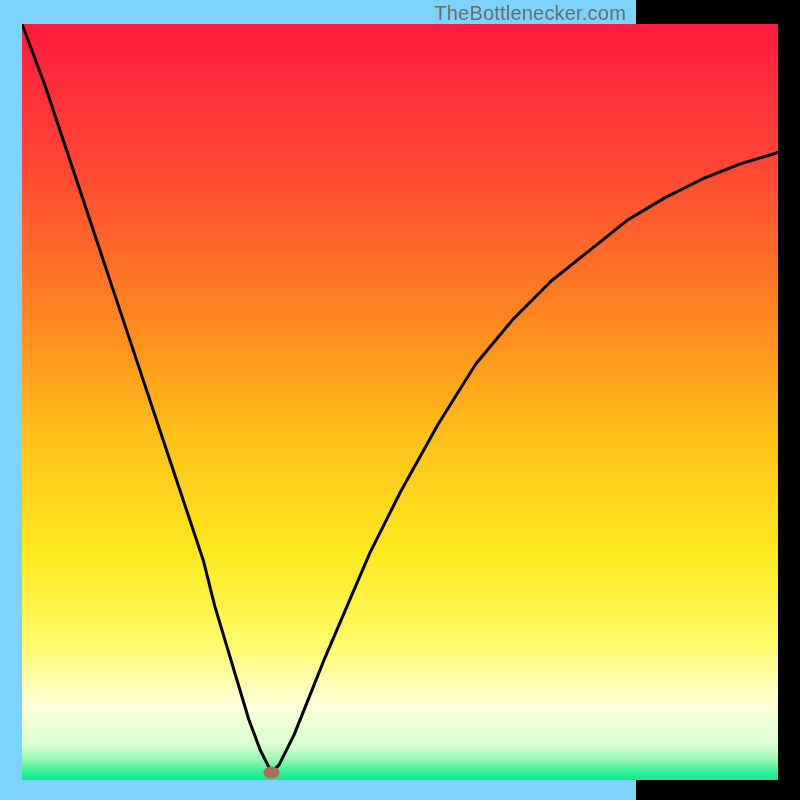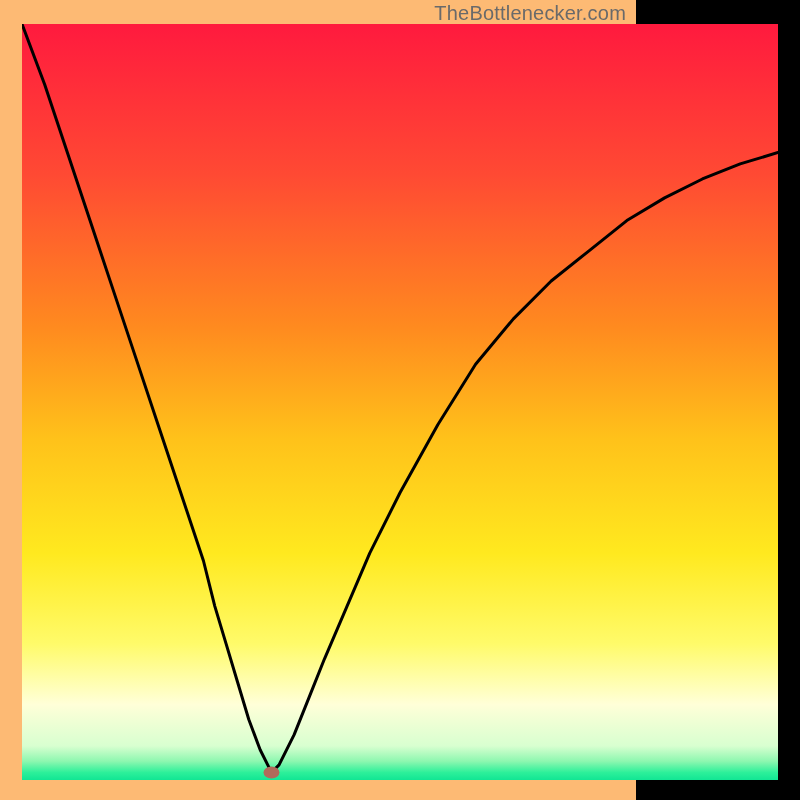--- a/index.html
+++ b/index.html
@@ -8,21 +8,21 @@
     width: 800px;
     height: 800px;
     background: #000;
     font-family: Arial, Helvetica, sans-serif;
     overflow: hidden;
   }
   .outer {
     position: relative;
     width: 636px;
     height: 800px;
-    background: #fdba74;
+    background: #7dd3fc;
     text-decoration: underline;
   }
   .watermark {
     position: absolute;
     top: 2px;
     right: 10px;
     color: #6a6a6a;
     font-size: 20px;
     font-weight: 500;
     letter-spacing: 0.2px;

